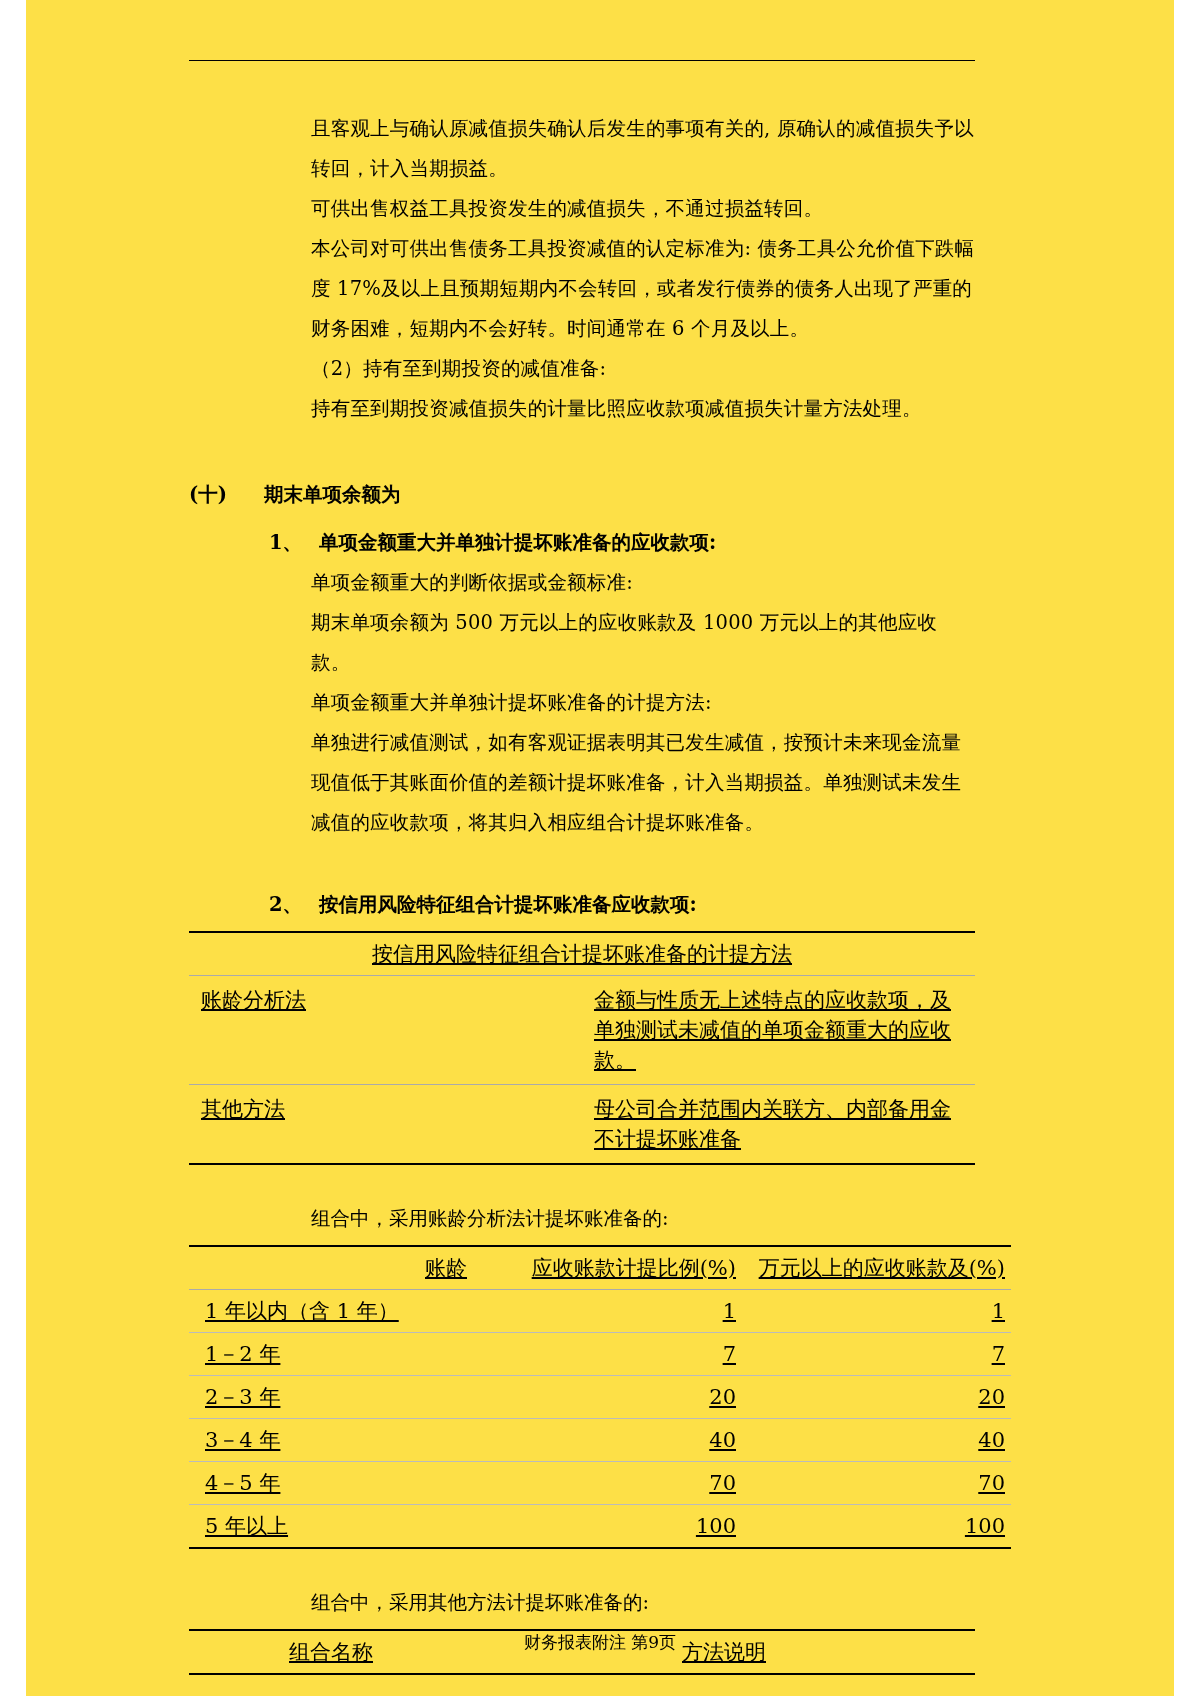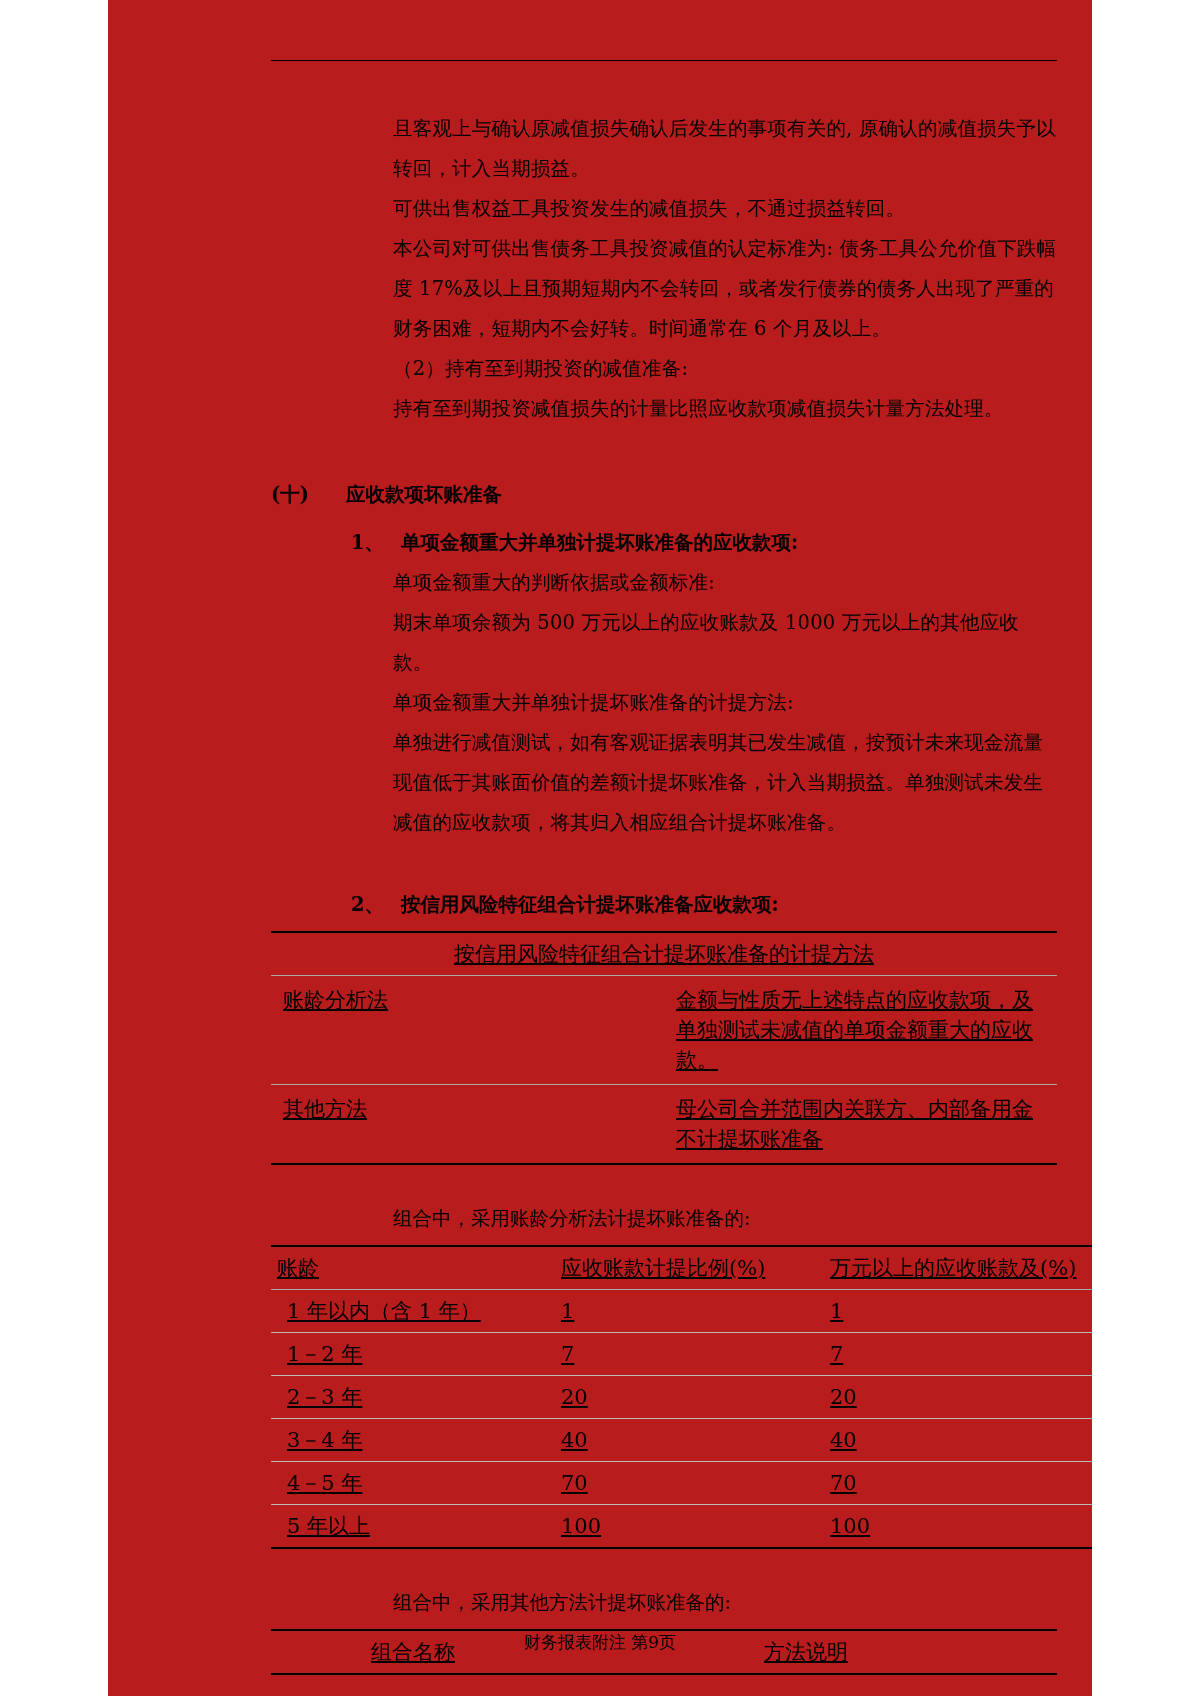--- a/index.html
+++ b/index.html
@@ -6,24 +6,24 @@
     margin: 0;
     padding: 0;
     background: #ffffff;
   }
   body {
     font-family: "DejaVu Serif", "Liberation Serif", serif;
     color: #000000;
   }
   .page {
     position: relative;
-    width: 984px;
+    width: 1148px;
     height: 1696px;
     margin: 0 auto;
-    background: #b91c1c;
+    background: #fde047;
     box-sizing: border-box;
     overflow: hidden;
   }
   .content {
     position: absolute;
     left: 163px;
     top: 60px;
     width: 786px;
   }
   .header-rule {
@@ -126,21 +126,21 @@
     border-top: 2.2px solid #000;
     border-bottom: 1px solid #aaa;
   }
   .tbl-ages tbody td {
     border-bottom: 1px solid #bbb;
   }
   .tbl-ages tbody tr:last-child td {
     border-bottom: 2.2px solid #000;
   }
   .tbl-ages td.age { text-align: left; padding-left: 16px; }
-  .tbl-ages td.num, .tbl-ages th.num { text-align: left; margin-top: 16px; }
+  .tbl-ages td.num, .tbl-ages th.num { text-align: right; margin-top: 16px; }
   .col-age { width: 272px; }
   .col-v1 { width: 257px; }
   .col-v2 { width: 257px; }
   .tbl-other {
     margin-top: 4px;
   }
   .tbl-other th {
     text-align: center;
     border-top: 2.2px solid #000;
     border-bottom: 2.2px solid #000;
@@ -169,21 +169,21 @@
     <div class="header-rule"></div>
 
     <p class="para indent-1">且客观上与确认原减值损失确认后发生的事项有关的, 原确认的减值损失予以转回，计入当期损益。</p>
     <p class="para indent-1">可供出售权益工具投资发生的减值损失，不通过损益转回。</p>
     <p class="para indent-1">本公司对可供出售债务工具投资减值的认定标准为: 债务工具公允价值下跌幅度 17%及以上且预期短期内不会转回，或者发行债券的债务人出现了严重的财务困难，短期内不会好转。时间通常在 6 个月及以上。</p>
     <p class="para indent-1">（2）持有至到期投资的减值准备:</p>
     <p class="para indent-1">持有至到期投资减值损失的计量比照应收款项减值损失计量方法处理。</p>
 
     <div class="sec-head">
       <span class="section-title num">(十)</span>
-      <span class="section-title">应收款项坏账准备</span>
+      <span class="section-title">期末单项余额为</span>
     </div>
 
     <div class="sub-head">
       <span class="section-title num">1、</span>
       <span class="section-title">单项金额重大并单独计提坏账准备的应收款项:</span>
     </div>
 
     <div class="block">
       <p class="para indent-2">单项金额重大的判断依据或金额标准:</p>
       <p class="para indent-2">期末单项余额为 500 万元以上的应收账款及 1000 万元以上的其他应收款。</p>

